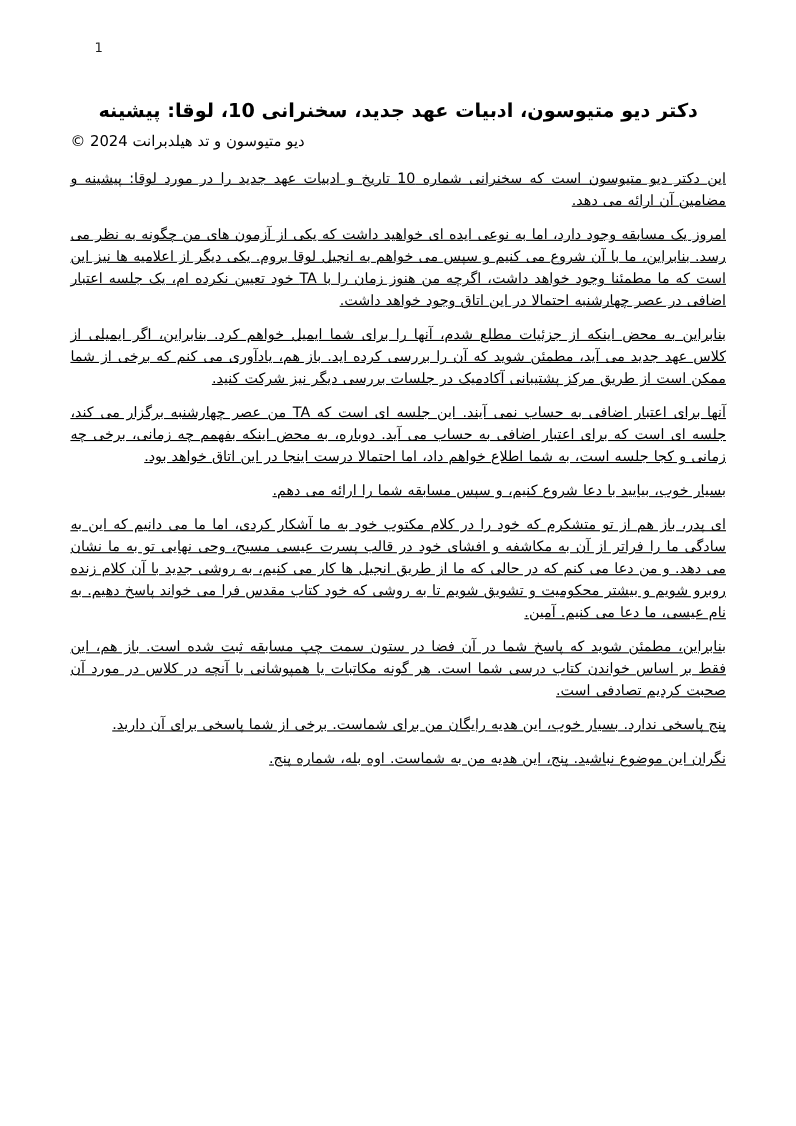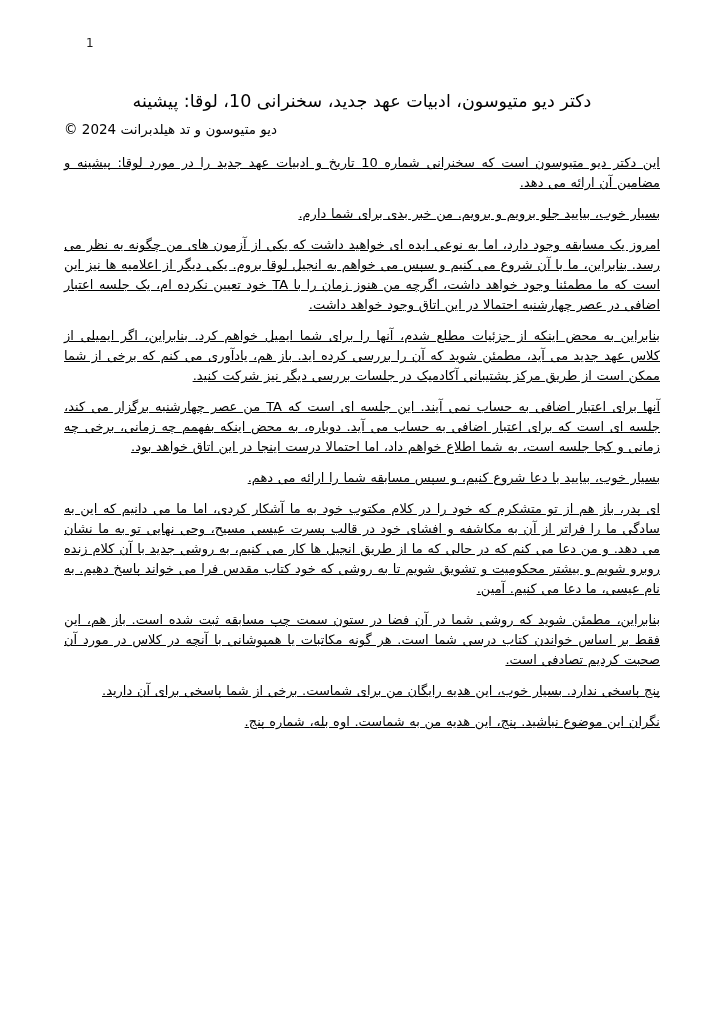--- a/index.html
+++ b/index.html
@@ -25,21 +25,21 @@
     color: #1a1a1a;
   }
   .content {
     padding: 88px 64px 0 64px;
     box-sizing: border-box;
   }
   .title {
     direction: rtl;
     text-align: center;
     font-size: 17.5px;
-    font-weight: normal;
+    font-weight: bold;
     line-height: 1.55;
     margin: 0 0 4px 0;
   }
   .title .title-line {
     display: block;
   }
   .copyright {
     direction: ltr;
     text-align: left;
     font-size: 13.5px;
@@ -70,25 +70,24 @@
   <div class="content">
 
     <h1 class="title">
       <span class="title-line">دکتر دیو متیوسون، ادبیات عهد جدید، سخنرانی 10، لوقا: پیشینه</span>
     </h1>
 
     <div class="copyright">© 2024 دیو متیوسون و تد هیلدبرانت</div>
 
     <div class="body-text">
       <p class="para">این دکتر دیو متیوسون است که سخنرانی شماره 10 تاریخ و ادبیات عهد جدید را در مورد لوقا: پیشینه و مضامین آن ارائه می دهد.</p>
-      <p class="para">بسیار خوب، بیایید جلو برویم و برویم. من خبر بدی برای شما دارم.</p>
       <p class="para">امروز یک مسابقه وجود دارد، اما به نوعی ایده ای خواهید داشت که یکی از آزمون های من چگونه به نظر می رسد. بنابراین، ما با آن شروع می کنیم و سپس می خواهم به انجیل لوقا بروم. یکی دیگر از اعلامیه ها نیز این است که ما مطمئنا وجود خواهد داشت، اگرچه من هنوز زمان را با TA خود تعیین نکرده ام، یک جلسه اعتبار اضافی در عصر چهارشنبه احتمالا در این اتاق وجود خواهد داشت.</p>
       <p class="para">بنابراین به محض اینکه از جزئیات مطلع شدم، آنها را برای شما ایمیل خواهم کرد. بنابراین، اگر ایمیلی از کلاس عهد جدید می آید، مطمئن شوید که آن را بررسی کرده اید. باز هم، یادآوری می کنم که برخی از شما ممکن است از طریق مرکز پشتیبانی آکادمیک در جلسات بررسی دیگر نیز شرکت کنید.</p>
       <p class="para">آنها برای اعتبار اضافی به حساب نمی آیند. این جلسه ای است که TA من عصر چهارشنبه برگزار می کند، جلسه ای است که برای اعتبار اضافی به حساب می آید. دوباره، به محض اینکه بفهمم چه زمانی، برخی چه زمانی و کجا جلسه است، به شما اطلاع خواهم داد، اما احتمالا درست اینجا در این اتاق خواهد بود.</p>
       <p class="para">بسیار خوب، بیایید با دعا شروع کنیم، و سپس مسابقه شما را ارائه می دهم.</p>
       <p class="para">ای پدر، باز هم از تو متشکرم که خود را در کلام مکتوب خود به ما آشکار کردی، اما ما می دانیم که این به سادگی ما را فراتر از آن به مکاشفه و افشای خود در قالب پسرت عیسی مسیح، وحی نهایی تو به ما نشان می دهد. و من دعا می کنم که در حالی که ما از طریق انجیل ها کار می کنیم، به روشی جدید با آن کلام زنده روبرو شویم و بیشتر محکومیت و تشویق شویم تا به روشی که خود کتاب مقدس فرا می خواند پاسخ دهیم. به نام عیسی، ما دعا می کنیم. آمین.</p>
-      <p class="para">بنابراین، مطمئن شوید که روشی شما در آن فضا در ستون سمت چپ مسابقه ثبت شده است. باز هم، این فقط بر اساس خواندن کتاب درسی شما است. هر گونه مکاتبات یا همپوشانی با آنچه در کلاس در مورد آن صحبت کردیم تصادفی است.</p>
+      <p class="para">بنابراین، مطمئن شوید که پاسخ شما در آن فضا در ستون سمت چپ مسابقه ثبت شده است. باز هم، این فقط بر اساس خواندن کتاب درسی شما است. هر گونه مکاتبات یا همپوشانی با آنچه در کلاس در مورد آن صحبت کردیم تصادفی است.</p>
       <p class="para">پنج پاسخی ندارد. بسیار خوب، این هدیه رایگان من برای شماست. برخی از شما پاسخی برای آن دارید.</p>
       <p class="para">نگران این موضوع نباشید. پنج، این هدیه من به شماست. اوه بله، شماره پنج.</p>
     </div>
 
   </div>
 </div>
 
 </body></html>

